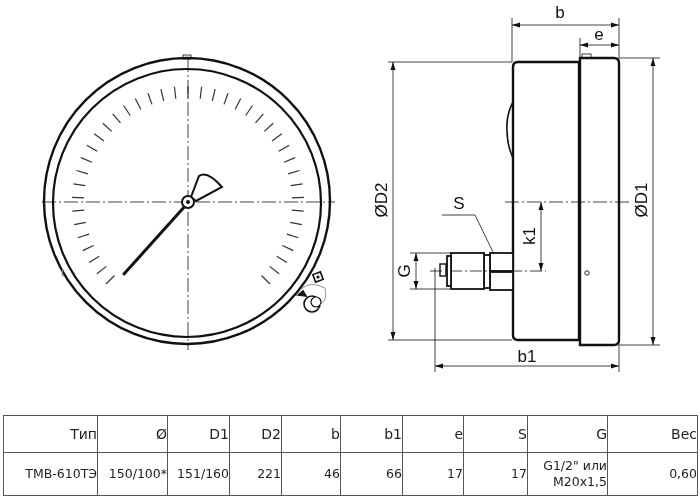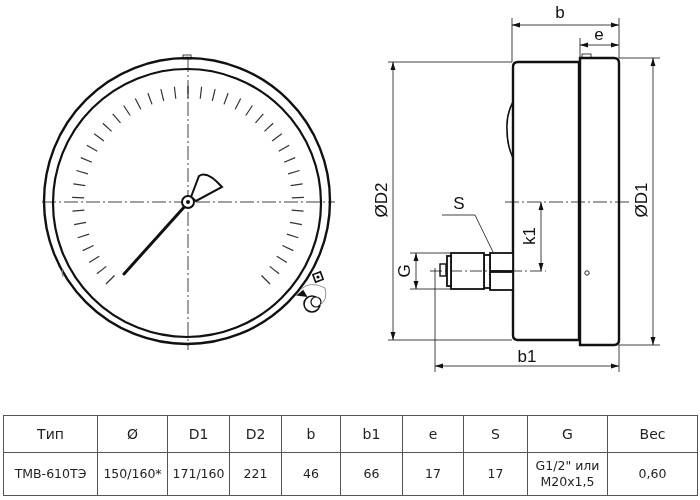--- a/index.html
+++ b/index.html
@@ -1,20 +1,20 @@
 <!DOCTYPE html>
 <html><head>
 <meta charset="utf-8">
 <style>
   html, body { margin:0; padding:0; background:#ffffff; }
   body { width:700px; height:500px; position:relative; overflow:hidden; font-family:"DejaVu Sans", sans-serif; }
   #drawing { position:absolute; left:0; top:0; width:700px; height:410px; }
   .lbl { font-family:"Liberation Sans", sans-serif; font-size:17px; fill:#111; }
   .spec-table { position:absolute; left:3px; top:415px; width:694px; border-collapse:collapse; table-layout:fixed; }
-  .spec-table td { border:1.3px solid #555; text-align:center; vertical-align:middle; color:#222; font-family:"DejaVu Sans", sans-serif; font-size:13px; padding:0; line-height:16px; }
+  .spec-table td { border:1.3px solid #555; text-align:right; vertical-align:middle; color:#222; font-family:"DejaVu Sans", sans-serif; font-size:13px; padding:0; line-height:16px; }
   .spec-table tr.hdr td { height:36px; font-size:14px; }
   .spec-table tr.row td { height:42px; font-size:12.5px; }
 </style>
 </head>
 <body>
 
 <svg id="drawing" viewBox="0 0 700 410" xmlns="http://www.w3.org/2000/svg">
 
   <g fill="none" stroke="#111">
     <circle cx="187" cy="201" r="143" stroke-width="2.4"></circle>
@@ -177,22 +177,22 @@
     <td>D2</td>
     <td>b</td>
     <td>b1</td>
     <td>e</td>
     <td>S</td>
     <td>G</td>
     <td>Вес</td>
   </tr>
   <tr class="row">
     <td>ТМВ-610ТЭ</td>
-    <td>150/160*</td>
-    <td>171/160</td>
+    <td>150/100*</td>
+    <td>151/160</td>
     <td>221</td>
     <td>46</td>
     <td>66</td>
     <td>17</td>
     <td>17</td>
     <td>
       <div>G1/2" или</div>
       <div>M20x1,5</div>
     </td>
     <td>0,60</td>

